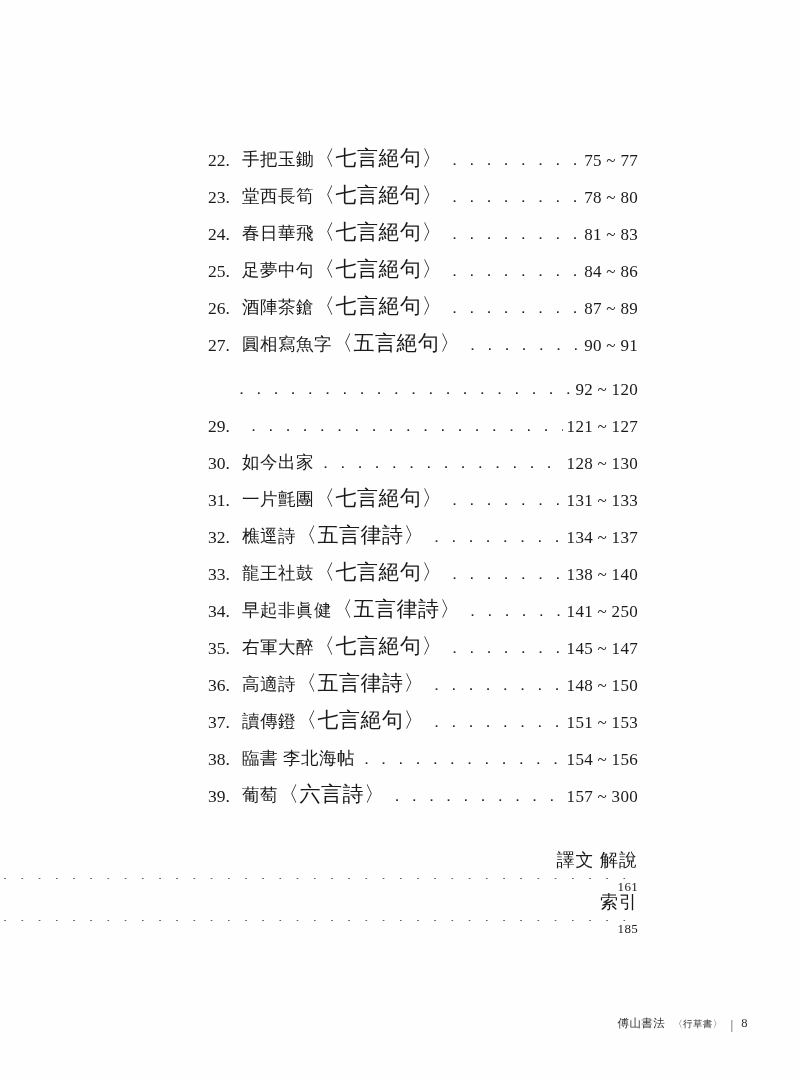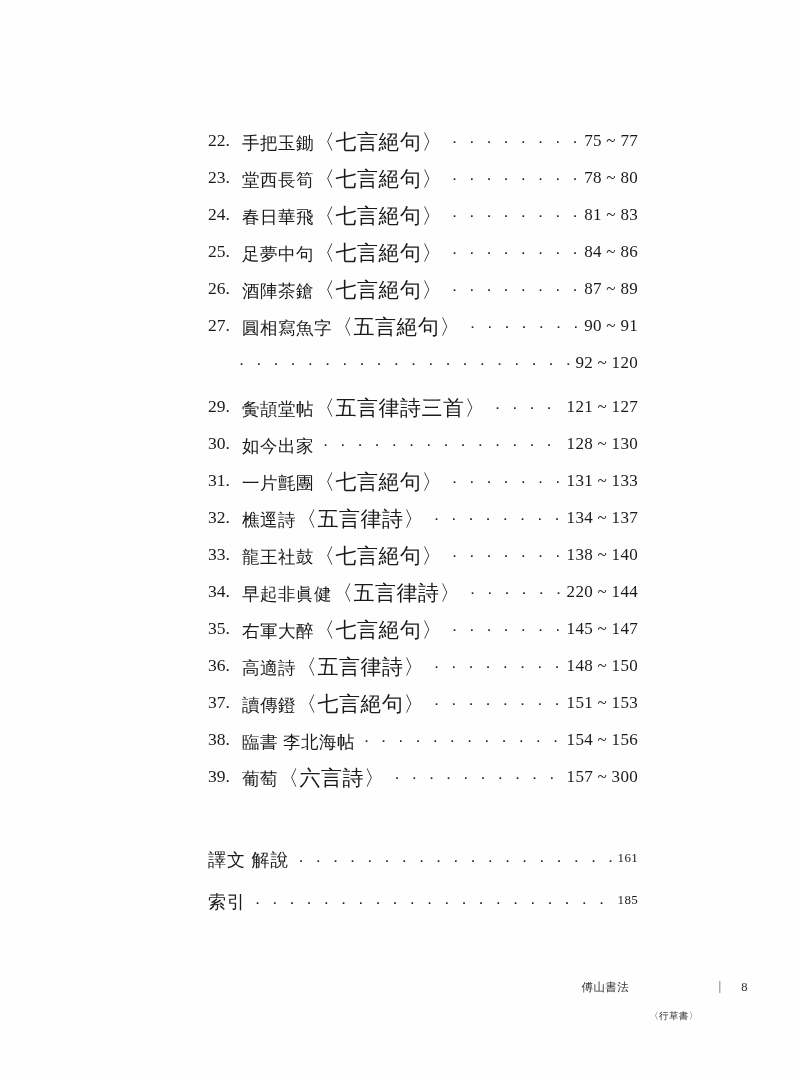--- a/index.html
+++ b/index.html
@@ -24,21 +24,21 @@
     background: #fefefe;
   }
   .toc {
     position: absolute;
     left: 208px;
     top: 132px;
     width: 430px;
   }
   .entry {
     display: flex;
-    align-items: flex-start;
+    align-items: flex-end;
     font-size: 17.5px;
     line-height: 1.0;
     height: 37px;
     white-space: nowrap;
   }
   .num {
     width: 34px;
     flex: 0 0 34px;
     text-align: left;
     letter-spacing: 0px;
@@ -72,36 +72,37 @@
     height: 44px;
   }
   .cont-indent {
     flex: 0 0 22px;
   }
   .spacer-lg { height: 46px; }
 
   .tail .entry {
     font-size: 18px;
     height: 42px;
+    flex-direction: column;
   }
   .tail .title {
     letter-spacing: 1px;
   }
   .tail .pages { font-size: 13px; font-family: Liberation Serif, serif; }
 
   .footer {
     position: absolute;
     right: 52px;
-    bottom: 56px;
+    bottom: 48px;
     font-size: 11.5px;
     color: #333;
     letter-spacing: 0.4px;
     display: flex;
-    align-items: flex-start;
-    gap: 20px;
+    align-items: flex-end;
+    gap: 8px;
   }
   .footer .fsub { font-size: 9.5px; margin-top: 30px; }
   .footer .fpage { font-size: 12.5px; }
 </style>
 </head>
 <body>
 
 <div class="page">
 
   <div class="toc">
@@ -150,21 +151,20 @@
 
 
     <div class="entry continuation">
       <span class="cont-indent"></span>
       <span class="leader">．．．．．．．．．．．．．．．．．．．．．．．．．．．．．．．．．．．．．．．．．．．．．．．．．．．．．．．．．．．．．．．．．．．．．．．．．．．．．．．．．．</span>
       <span class="pages">92 ~ 120</span>
     </div>
 
     <div class="entry">
       <span class="num">29.</span>
-      <span class="title"><span>夤頡堂帖</span><span class="sub">〈五言律詩三首〉</span></span>
       <span class="leader">．．．．．．．．．．．．．．．．．．．．．．．．．．．．．．．．．．．．．．．．．．．．．．．．．．．．．．．．．．．．．．．．．．．．．．．．．．．．．．．．．．</span>
       <span class="pages">121 ~ 127</span>
     </div>
 
     <div class="entry">
       <span class="num">30.</span>
       <span class="title"><span>如今出家</span><span class="sub"></span></span>
       <span class="leader">．．．．．．．．．．．．．．．．．．．．．．．．．．．．．．．．．．．．．．．．．．．．．．．．．．．．．．．．．．．．．．．．．．．．．．．．．．．．．．．．．．</span>
       <span class="pages">128 ~ 130</span>
     </div>
@@ -187,21 +187,21 @@
       <span class="num">33.</span>
       <span class="title"><span>龍王社鼓</span><span class="sub">〈七言絕句〉</span></span>
       <span class="leader">．．．．．．．．．．．．．．．．．．．．．．．．．．．．．．．．．．．．．．．．．．．．．．．．．．．．．．．．．．．．．．．．．．．．．．．．．．．．．．．．．．</span>
       <span class="pages">138 ~ 140</span>
     </div>
 
     <div class="entry">
       <span class="num">34.</span>
       <span class="title"><span>早起非眞健</span><span class="sub">〈五言律詩〉</span></span>
       <span class="leader">．．．．．．．．．．．．．．．．．．．．．．．．．．．．．．．．．．．．．．．．．．．．．．．．．．．．．．．．．．．．．．．．．．．．．．．．．．．．．．．．．．</span>
-      <span class="pages">220 ~ 144</span>
+      <span class="pages">141 ~ 250</span>
     </div>
 
     <div class="entry">
       <span class="num">35.</span>
       <span class="title"><span>右軍大醉</span><span class="sub">〈七言絕句〉</span></span>
       <span class="leader">．．．．．．．．．．．．．．．．．．．．．．．．．．．．．．．．．．．．．．．．．．．．．．．．．．．．．．．．．．．．．．．．．．．．．．．．．．．．．．．．．．</span>
       <span class="pages">145 ~ 147</span>
     </div>
 
     <div class="entry">

